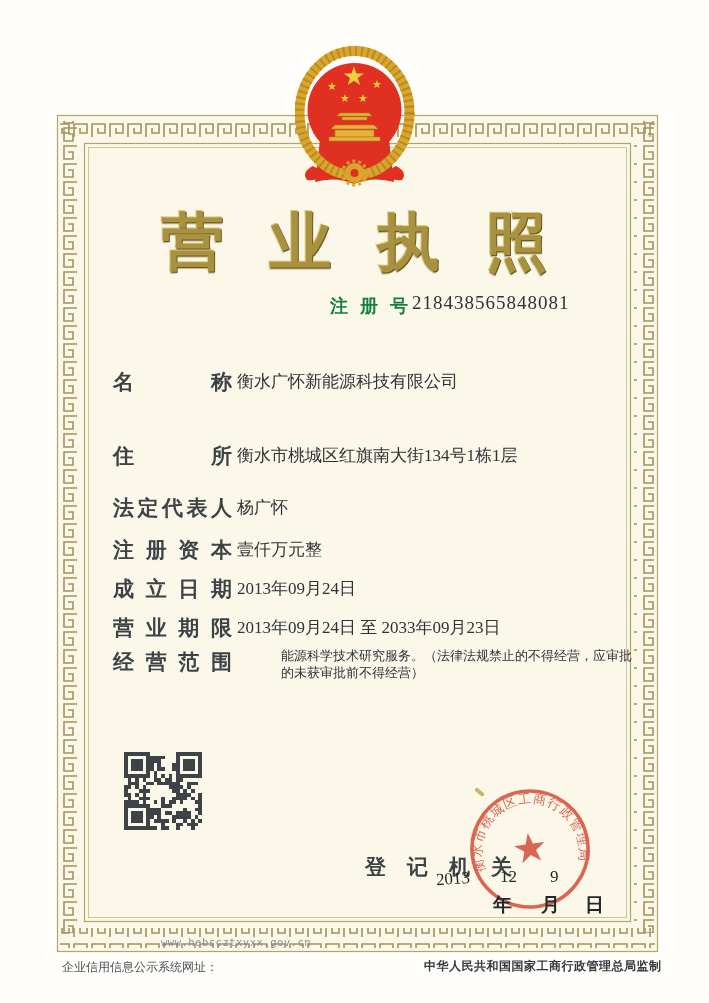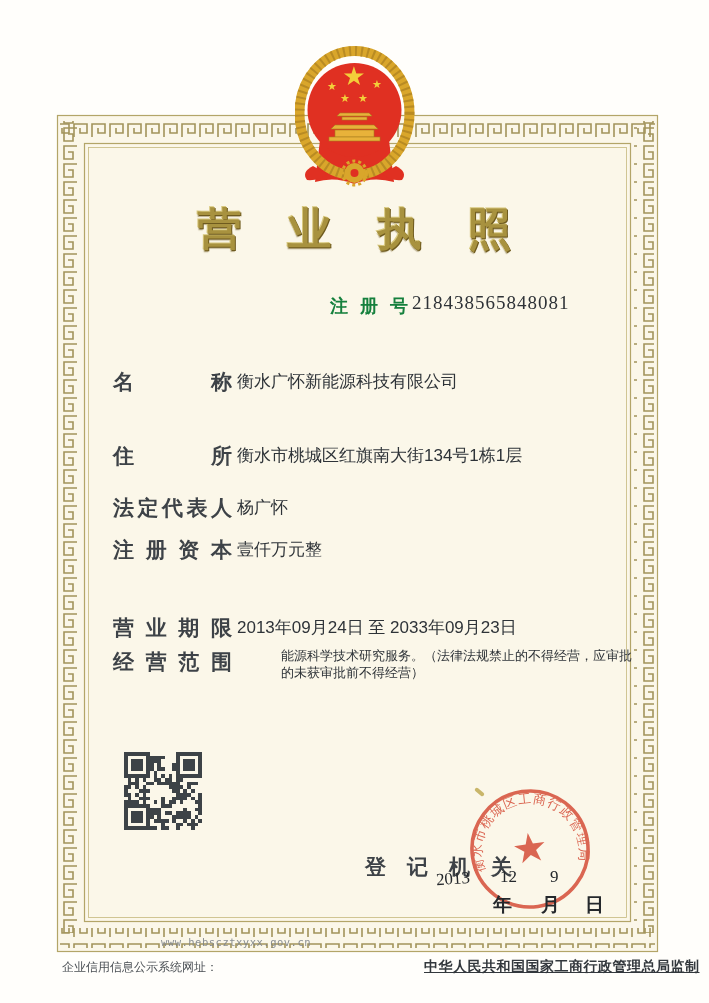--- a/index.html
+++ b/index.html
@@ -2,48 +2,48 @@
 <html><head>
 <meta charset="utf-8">
 <style>
   html,body{margin:0;padding:0;background:#ffffff;}
   #page{position:relative;width:709px;height:1003px;background:#fffefb;overflow:hidden;
         font-family:"Liberation Sans",sans-serif;}
   #paper-inner{position:absolute;left:58px;top:116px;width:599px;height:835px;background:#fbf7e9;}
   .abs{position:absolute;}
   
   #license-title{left:0;top:200px;width:100%;text-align:center;
-     font-size:44px;font-weight:900;color:#a8923f;letter-spacing:46px;padding-left:46px;box-sizing:border-box;
+     font-size:62px;font-weight:900;color:#a8923f;letter-spacing:46px;padding-left:46px;box-sizing:border-box;
      font-family:"Liberation Sans",sans-serif;
      text-shadow:1px 1px 0 #6e5a1e,-1px -1px 0 #d8c87e,0 2px 1px rgba(110,90,30,.45);}
   
   .reg-label{left:330px;top:294px;width:78px;font-size:18px;font-weight:700;color:#15803d;
      font-family:"Liberation Serif",serif;text-align:justify;text-align-last:justify;}
   .reg-number{left:412px;top:292px;font-size:19px;color:#2e3237;font-family:"Liberation Serif",serif;letter-spacing:1px;}
   
   .row{position:absolute;left:113px;}
   .flabel{display:inline-block;width:119px;font-size:21px;font-weight:700;color:#3d4247;
      text-align:justify;text-align-last:justify;vertical-align:top;letter-spacing:0;}
   .fvalue{position:absolute;left:124px;top:2px;width:360px;font-size:17px;color:#2e3338;
-     font-family:Liberation Sans, sans-serif;white-space:nowrap;}
+     font-family:Liberation Serif, serif;white-space:nowrap;}
   .fvalue.small{font-size:13px;line-height:1.28;white-space:normal;width:352px;top:0;margin-left:44px;}
   
   .registrar-label{left:365px;top:853px;font-size:21px;font-weight:700;color:#3d4247;letter-spacing:21px;white-space:nowrap;}
   .date-num{font-family:"Liberation Serif",serif;color:#24282c;}
   #date-year{left:436px;top:869px;font-size:17px;transform:rotate(-4deg);}
   #date-month{left:500px;top:867px;font-size:17px;}
   #date-day{left:550px;top:867px;font-size:17px;}
   .date-unit{font-family:"Liberation Serif",serif;color:#24282c;font-size:19px;font-weight:600;}
   #unit-year{left:493px;top:892px;}
   #unit-month{left:541px;top:892px;}
   #unit-day{left:585px;top:892px;}
   
   #watermark-url{left:161px;top:936px;font-size:10.5px;color:#7d838a;font-family:"DejaVu Sans Mono",monospace;opacity:.9;letter-spacing:.5px;}
   #footer-left{left:62px;top:959px;font-size:12px;color:#4a4f54;}
-  #footer-right{left:424px;top:958px;font-size:14px;color:#33383d;letter-spacing:.5px;font-family:"Liberation Serif",serif;font-weight:600;text-decoration:underline;}
+  #footer-right{left:424px;top:958px;font-size:12px;color:#33383d;letter-spacing:.5px;font-family:"Liberation Serif",serif;font-weight:600;}
   
   #seal-wrap{left:455px;top:774px;width:150px;height:150px;opacity:.85;mix-blend-mode:multiply;transform:rotate(-8deg);}
   #pen-mark{left:474px;top:790px;width:11px;height:4px;background:#c9b66a;transform:rotate(40deg);border-radius:2px;}
   
   #qr-code{left:124px;top:752px;width:78px;height:78px;}
 </style>
 </head>
 <body>
 
 <div id="page">
@@ -112,20 +112,24 @@
     <span class="flabel">住所</span>
     <span class="fvalue">衡水市桃城区红旗南大街134号1栋1层</span>
   </div>
   <div class="row" style="top:494px">
     <span class="flabel">法定代表人</span>
     <span class="fvalue">杨广怀</span>
   </div>
   <div class="row" style="top:536px">
     <span class="flabel">注册资本</span>
     <span class="fvalue">壹仟万元整</span>
+  </div>
+  <div class="row" style="top:575px">
+    <span class="flabel">成立日期</span>
+    <span class="fvalue">2013年09月24日</span>
   </div>
   <div class="row" style="top:614px">
     <span class="flabel">营业期限</span>
     <span class="fvalue">2013年09月24日 至 2033年09月23日</span>
   </div>
   <div class="row" style="top:648px">
     <span class="flabel">经营范围</span>
     <span class="fvalue small">能源科学技术研究服务。（法律法规禁止的不得经营，应审批的未获审批前不得经营）</span>
   </div>
 

